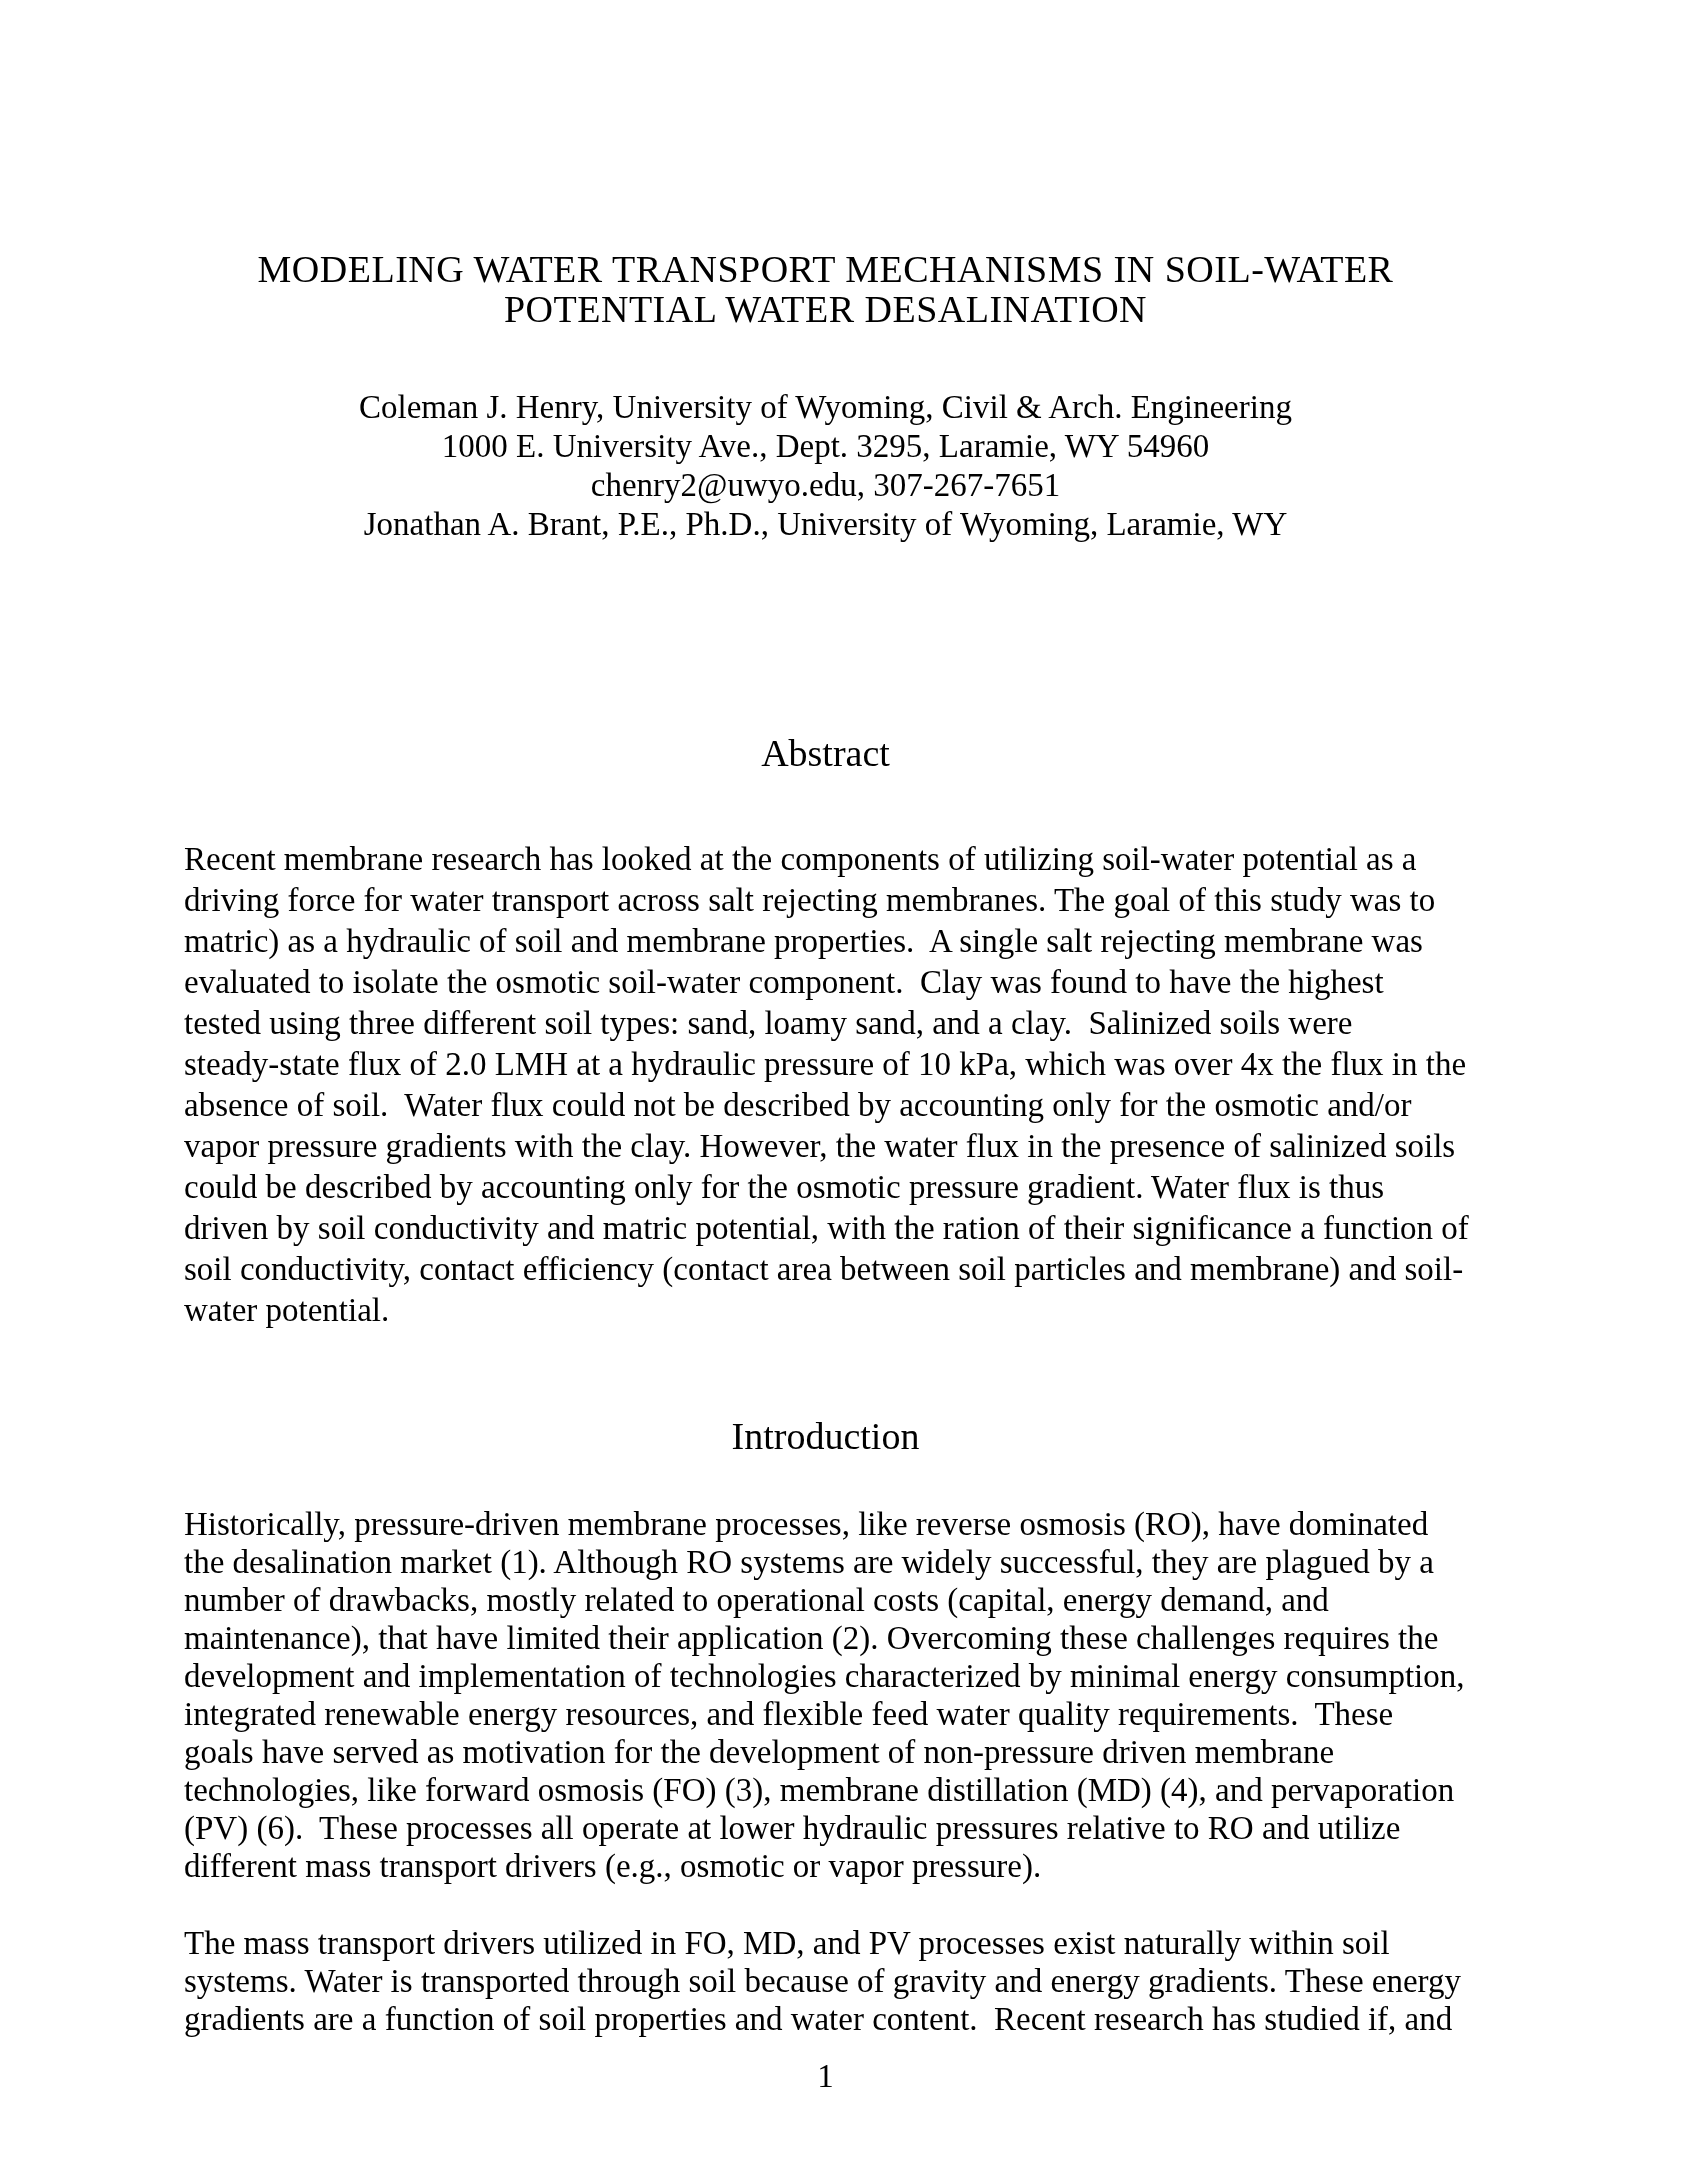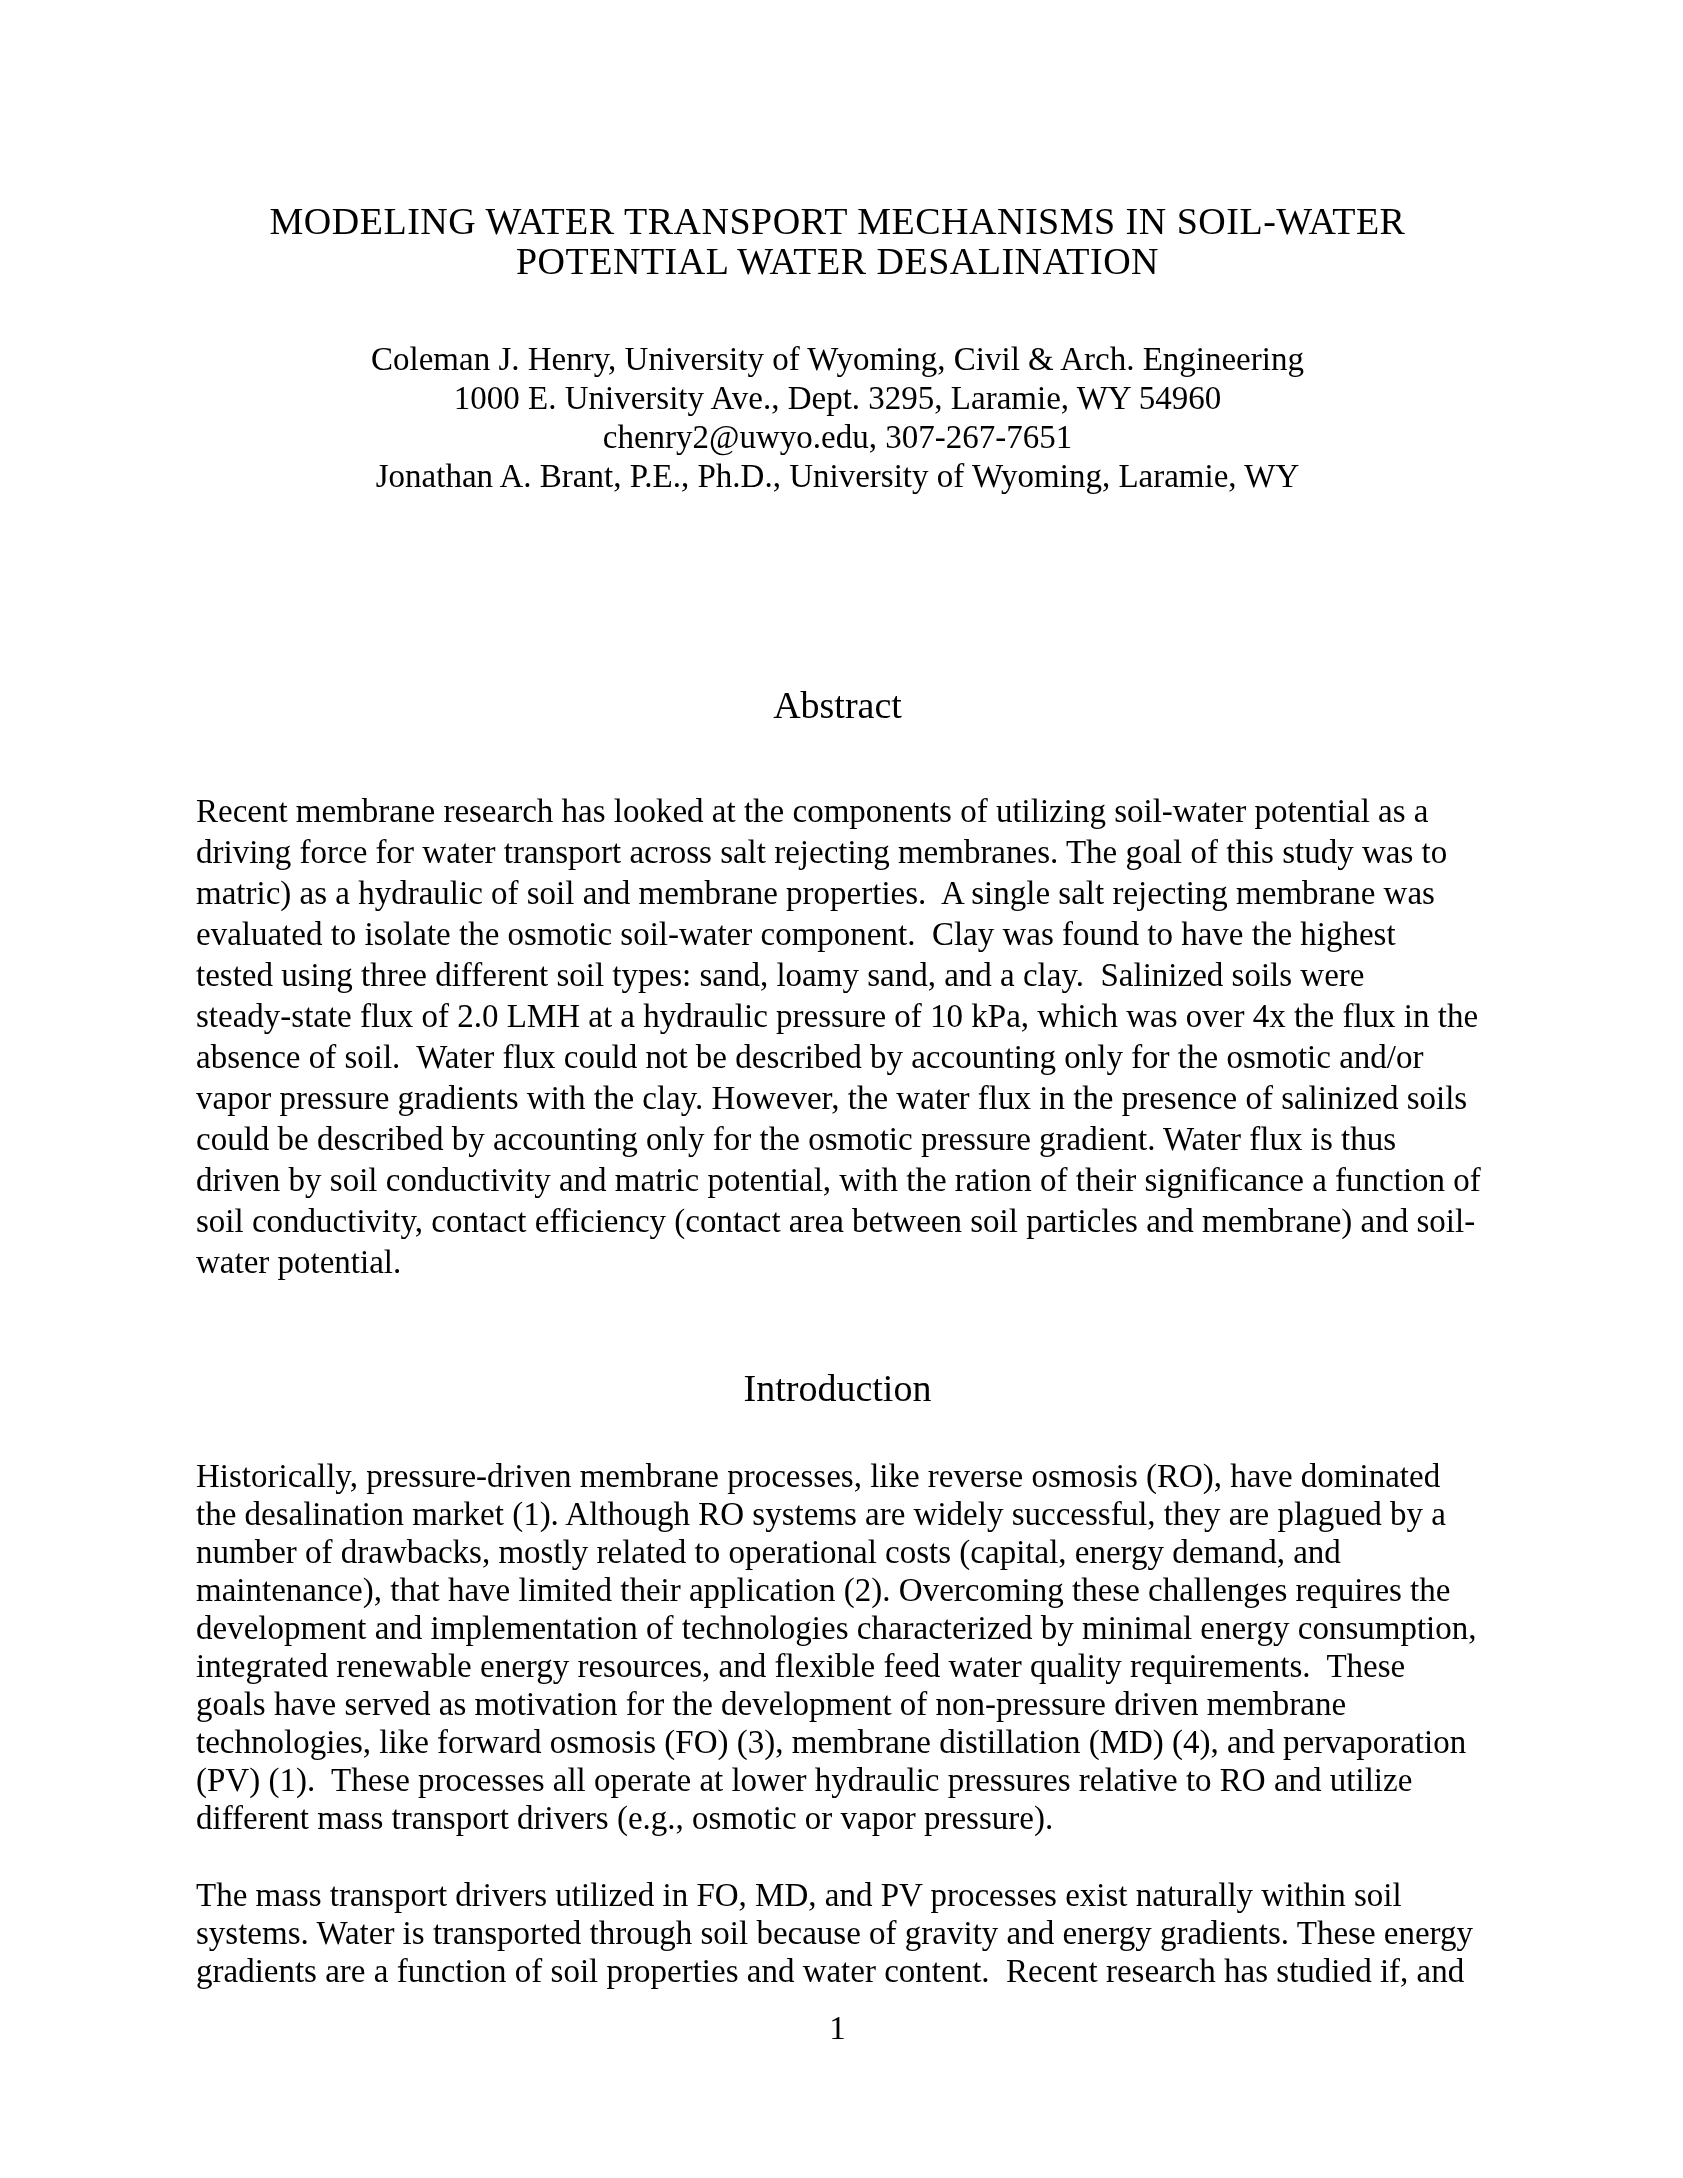--- a/index.html
+++ b/index.html
@@ -17,22 +17,23 @@
   .page {
     position: absolute;
     left: 0; top: 0;
     width: 1683px;
     height: 2178px;
     background: #ffffff;
     overflow: hidden;
   }
   .content-col {
     position: absolute;
-    left: 196px;
+    left: 184px;
     width: 1283px;
+    margin-top: 48px;
   }
   .centered { text-align: center; }
   .line { white-space: pre; }
 
   .doc-title {
     top: 201px;
     font-size: 38px;
     line-height: 40px;
     letter-spacing: 0.5px;
   }
@@ -106,21 +107,21 @@
 
   <div class="content-col intro-p1">
       <div class="line">Historically, pressure-driven membrane processes, like reverse osmosis (RO), have dominated</div>
       <div class="line">the desalination market (1). Although RO systems are widely successful, they are plagued by a</div>
       <div class="line">number of drawbacks, mostly related to operational costs (capital, energy demand, and</div>
       <div class="line">maintenance), that have limited their application (2). Overcoming these challenges requires the</div>
       <div class="line">development and implementation of technologies characterized by minimal energy consumption,</div>
       <div class="line">integrated renewable energy resources, and flexible feed water quality requirements.  These</div>
       <div class="line">goals have served as motivation for the development of non-pressure driven membrane</div>
       <div class="line">technologies, like forward osmosis (FO) (3), membrane distillation (MD) (4), and pervaporation</div>
-      <div class="line">(PV) (1).  These processes all operate at lower hydraulic pressures relative to RO and utilize</div>
+      <div class="line">(PV) (6).  These processes all operate at lower hydraulic pressures relative to RO and utilize</div>
       <div class="line">different mass transport drivers (e.g., osmotic or vapor pressure).</div>
     </div>
 
   <div class="content-col intro-p2">
       <div class="line">The mass transport drivers utilized in FO, MD, and PV processes exist naturally within soil</div>
       <div class="line">systems. Water is transported through soil because of gravity and energy gradients. These energy</div>
       <div class="line">gradients are a function of soil properties and water content.  Recent research has studied if, and</div>
     </div>
 
   <div class="content-col page-number centered">1</div>

